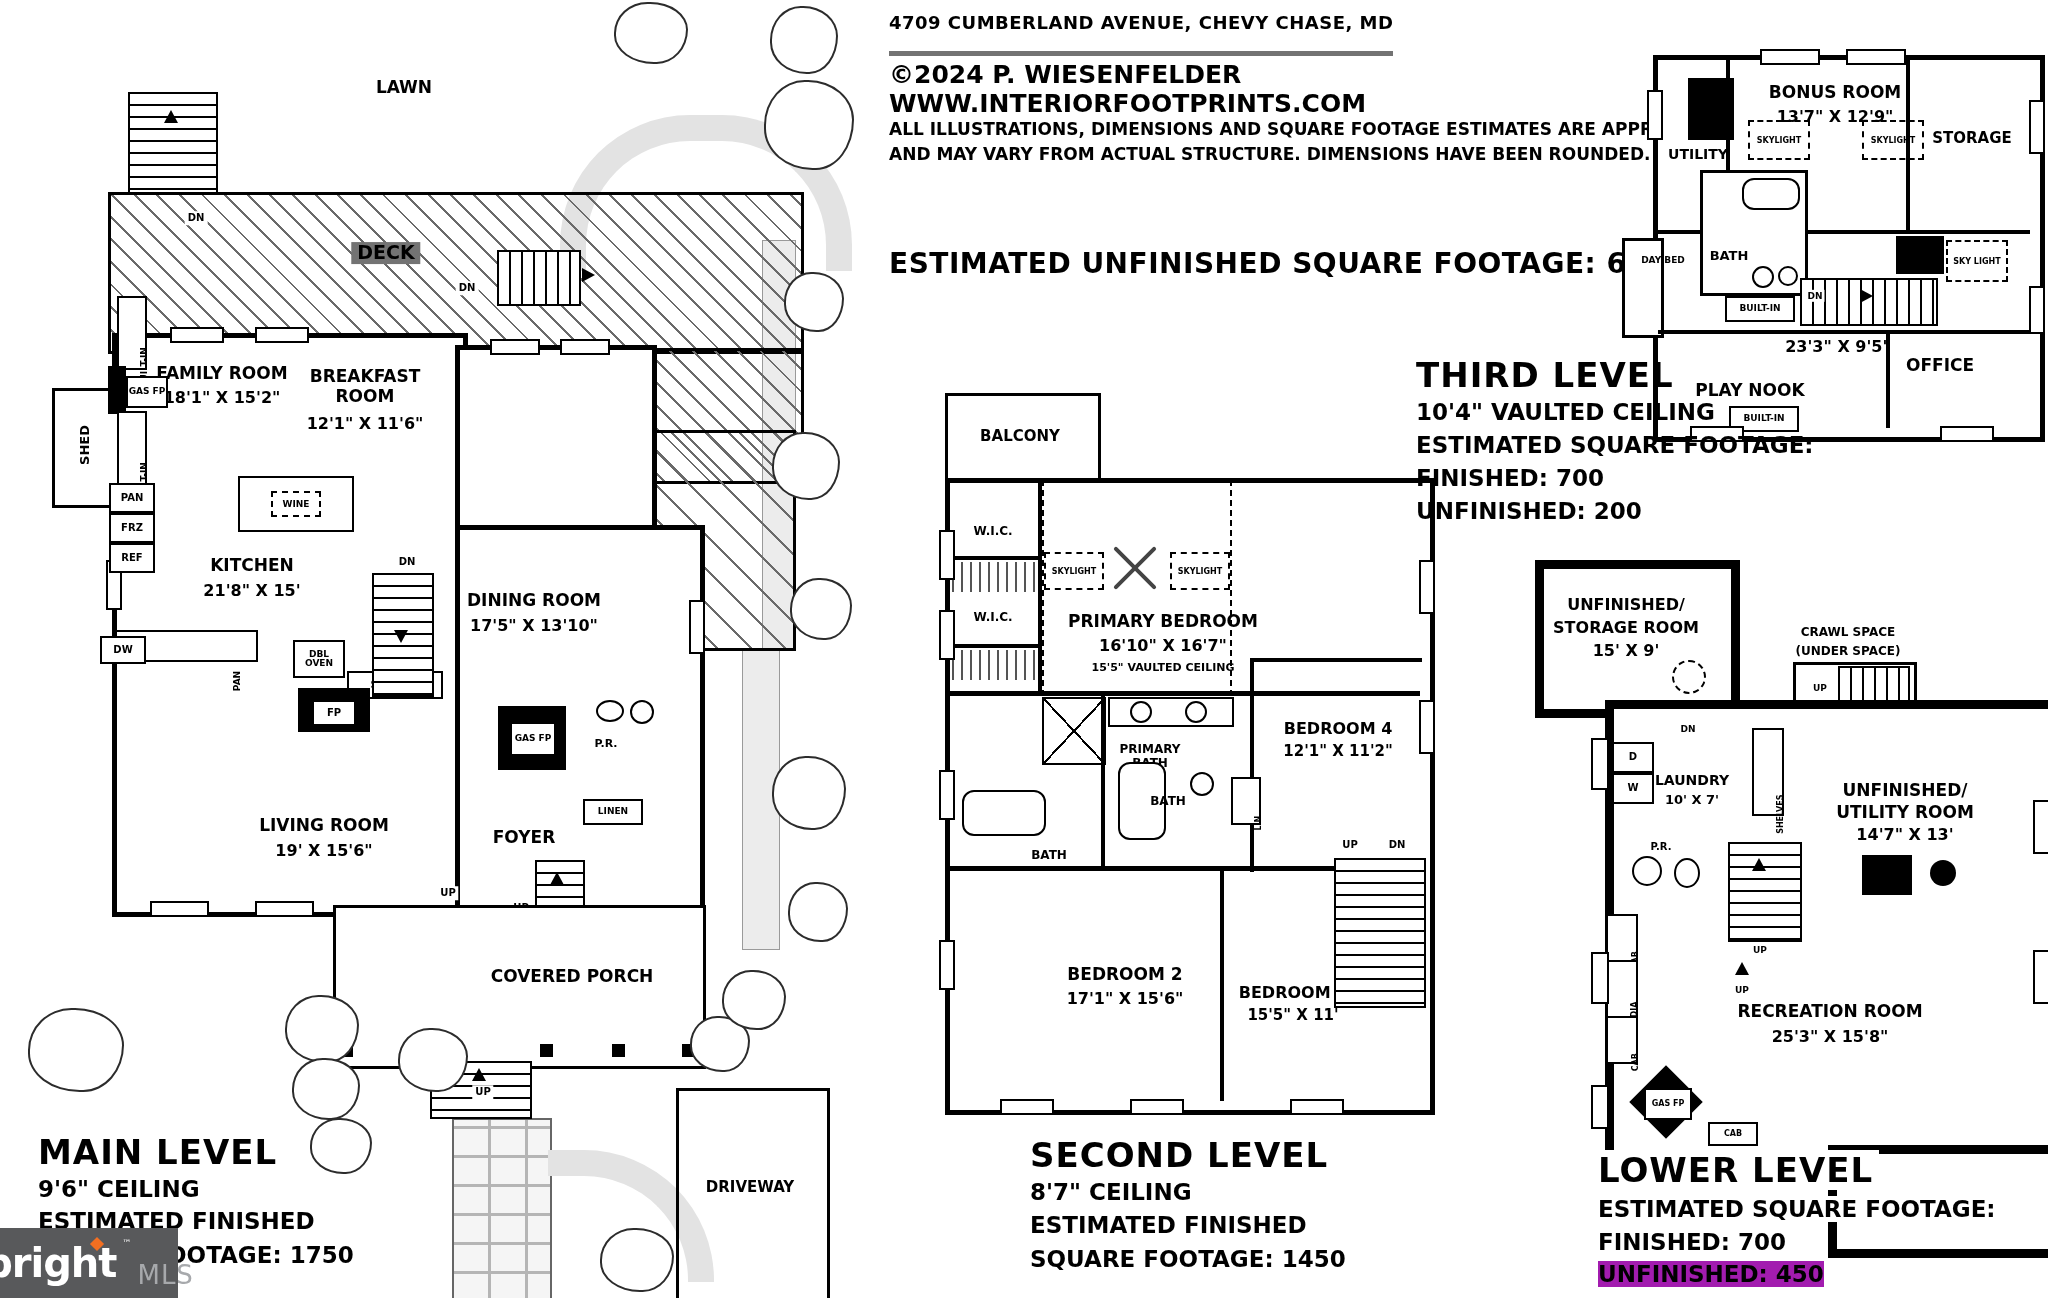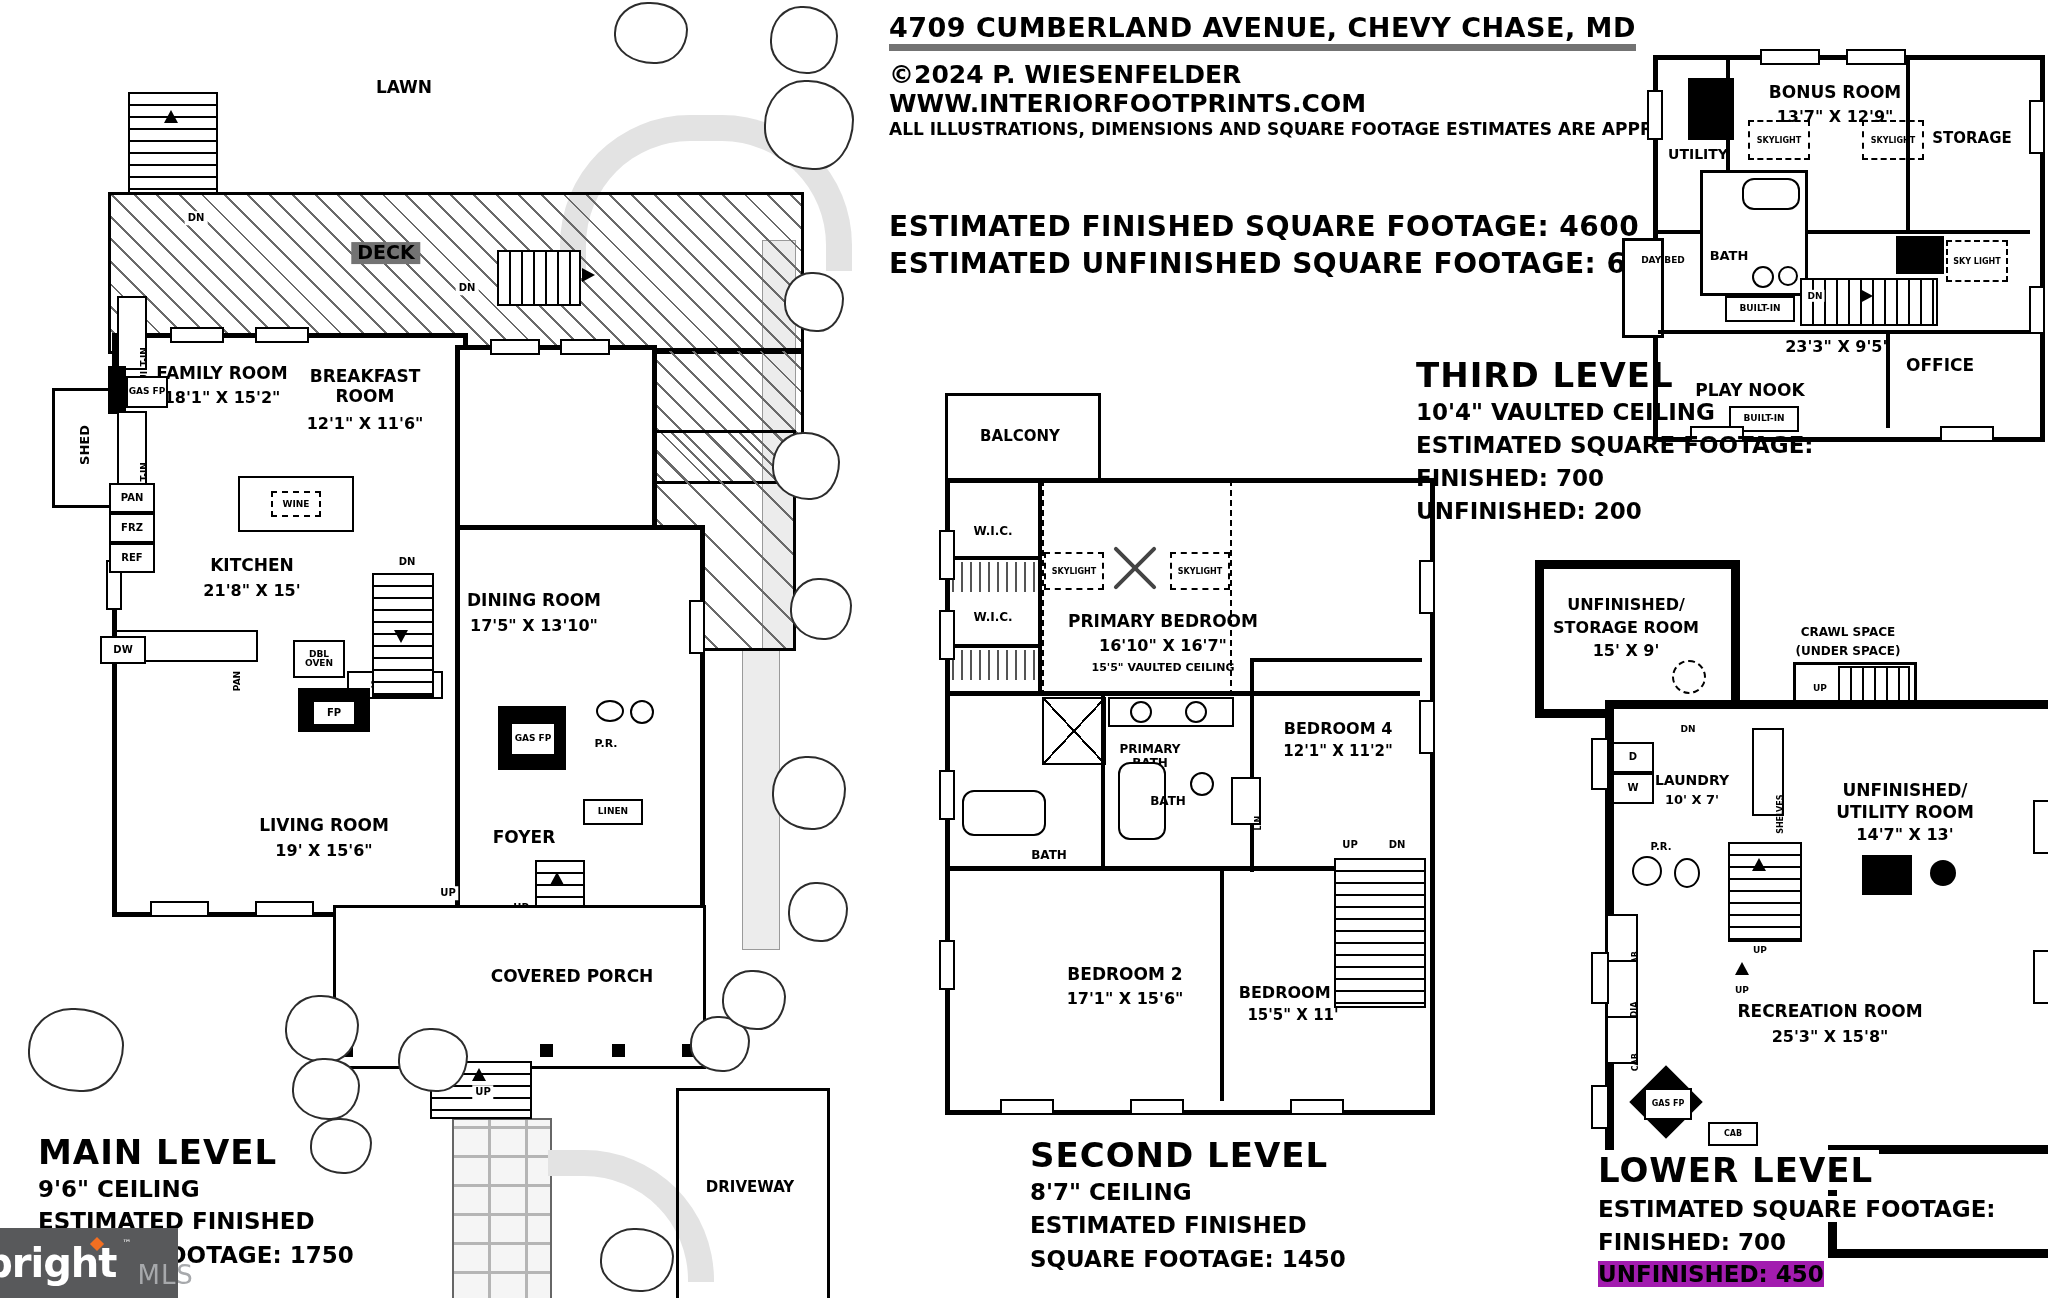--- a/index.html
+++ b/index.html
@@ -9,21 +9,21 @@
   
   .lbl{position:absolute;transform:translate(-50%,-50%);white-space:nowrap;text-align:center;
        font-weight:700;line-height:1.15;}
   .wrap{white-space:normal;}
   .vlbl{position:absolute;transform:translate(-50%,-50%) rotate(-90deg);white-space:nowrap;
         text-align:center;font-weight:700;}
   .tl{position:absolute;white-space:nowrap;font-weight:700;}
   .s8{font-size:8px}.s9{font-size:9px}.s10{font-size:10px}.s11{font-size:11px}.s12{font-size:12px}
   .s13{font-size:13px}.s14{font-size:14px}.s15{font-size:15px}.s16{font-size:16px}.s17{font-size:17px}
   .s19{font-size:19px}
-  .title{font-size:27px;font-weight:800;border-bottom:7px solid #737373;padding-bottom:1px;letter-spacing:.5px;}
+  .title{font-size:18px;font-weight:800;border-bottom:5px solid #737373;padding-bottom:18px;letter-spacing:.5px;}
   .meta{font-size:25px;font-weight:700;}
   .disc{font-size:17px;font-weight:600;}
   .big{font-size:28px;font-weight:800;letter-spacing:.5px;}
   .h1{font-size:34px;font-weight:800;letter-spacing:1px;}
   .h2{font-size:23px;font-weight:700;}
   
   .wall{position:absolute;border:5px solid #000;background:#fff;}
   .wall3{position:absolute;border:3px solid #000;background:#fff;}
   .wallT{position:absolute;border:9px solid #000;background:#fff;}
   .line{position:absolute;background:#000;}
@@ -76,21 +76,21 @@
 </style>
 </head>
 <body>
 
 <div id="canvas">
 
   <div class="tl title" style="left:889px;top:12px;">4709 CUMBERLAND AVENUE, CHEVY CHASE, MD</div>
   <div class="tl meta" style="left:889px;top:60px;">©2024 P. WIESENFELDER</div>
   <div class="tl meta" style="left:889px;top:89px;">WWW.INTERIORFOOTPRINTS.COM</div>
   <div class="tl disc" style="left:889px;top:119px;">ALL ILLUSTRATIONS, DIMENSIONS AND SQUARE FOOTAGE ESTIMATES ARE APPROXIMATE</div>
-  <div class="tl big" style="left:889px;top:210px;">ESTIMATED FINISHED SQUARE FOOTAGE: 4600</div>
+  <div class="tl disc" style="left:889px;top:144px;">AND MAY VARY FROM ACTUAL STRUCTURE. DIMENSIONS HAVE BEEN ROUNDED.</div>
   <div class="tl big" style="left:889px;top:247px;">ESTIMATED UNFINISHED SQUARE FOOTAGE: 650</div>
 
   <div class="parch" style="left:560px;top:115px;width:240px;height:130px;"></div>
   <div class="pband" style="left:762px;top:240px;width:32px;height:408px;"></div>
   <div class="pband" style="left:742px;top:648px;width:36px;height:300px;"></div>
   <div class="pwalk" style="left:452px;top:1118px;width:96px;height:180px;"></div>
   <div class="parc2" style="left:548px;top:1150px;width:140px;height:106px;"></div>
 
   <div>
     <div class="lbl s17" style="left:404px;top:88px;">LAWN</div>

